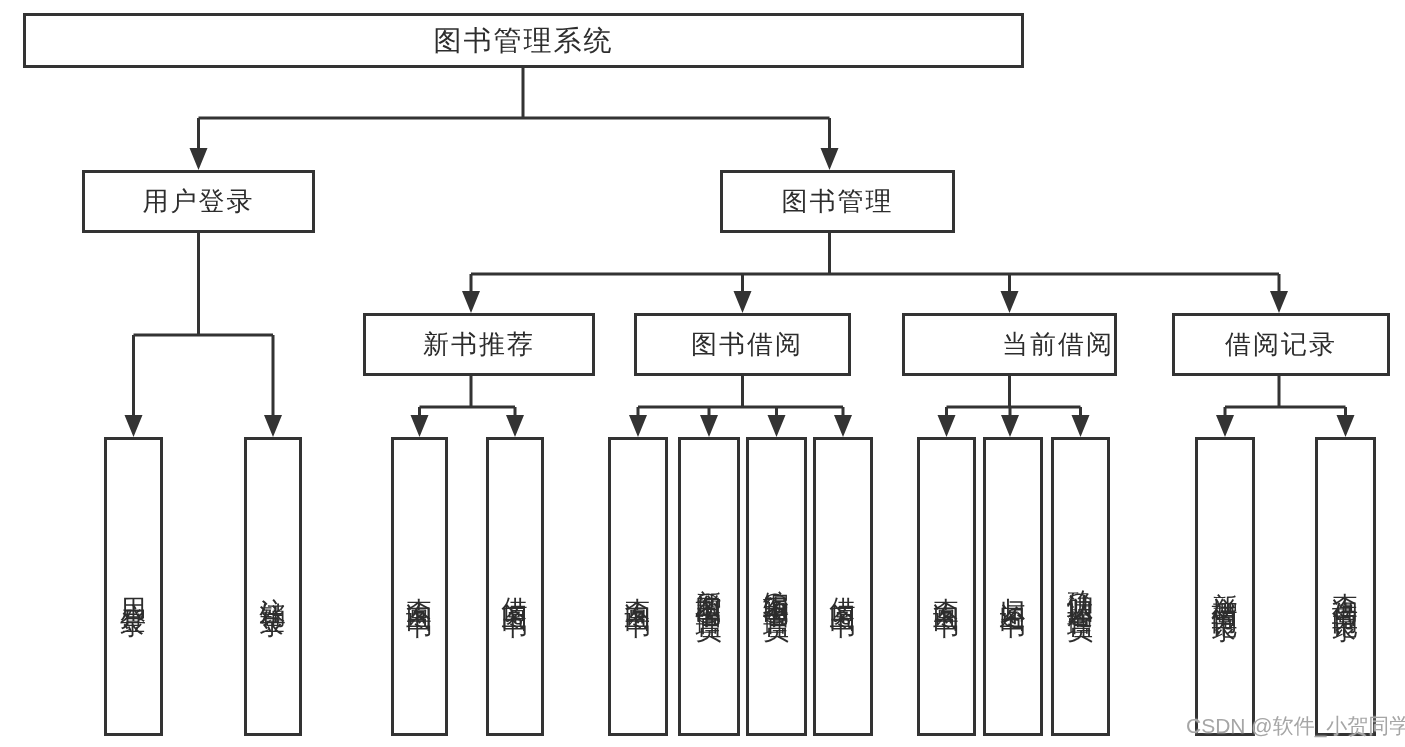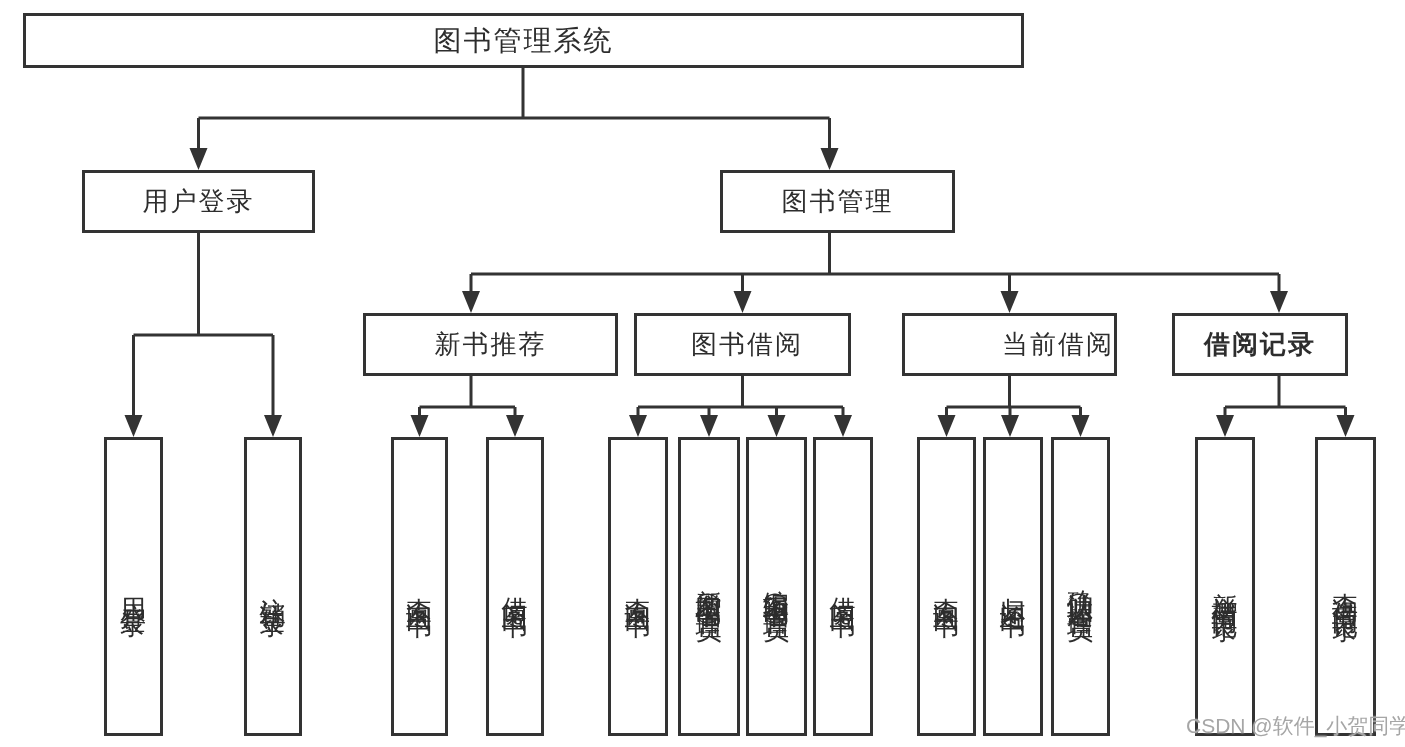--- a/index.html
+++ b/index.html
@@ -56,24 +56,24 @@
     text-shadow: 0 0 2px #ffffff;
     white-space: nowrap;
     z-index: 10;
   }
 
   
   #n-root   { left: 23px;   top: 13px;  width: 1001px; height: 55px; }
   #n-login  { left: 82px;   top: 170px; width: 233px;  height: 63px; }
   #n-mgmt   { left: 712px;  top: 170px; width: 235px;  height: 63px; margin-left: 8px; }
 
-  #n-rec    { left: 363px;  top: 313px; width: 255px;  height: 63px; }
+  #n-rec    { left: 363px;  top: 313px; width: 232px;  height: 63px; }
   #n-bor    { left: 634px;  top: 313px; width: 217px;  height: 63px; padding-left: 9px; }
   #n-cur    { left: 902px;  top: 313px; width: 215px;  height: 63px; justify-content: flex-end; }
-  #n-hist   { left: 1172px; top: 313px; width: 176px;  height: 63px; font-weight: bold; }
+  #n-hist   { left: 1172px; top: 313px; width: 218px;  height: 63px; }
 
   #l-userlogin   { left: 104px;  top: 437px; width: 59px; height: 299px; }
   #l-logout      { left: 244px;  top: 437px; width: 58px; height: 299px; }
   #l-rec-query   { left: 391px;  top: 437px; width: 57px; height: 299px; }
   #l-rec-borrow  { left: 486px;  top: 437px; width: 58px; height: 299px; }
   #l-bor-query   { left: 608px;  top: 437px; width: 60px; height: 299px; }
   #l-bor-add     { left: 678px;  top: 437px; width: 62px; height: 299px; }
   #l-bor-edit    { left: 746px;  top: 437px; width: 61px; height: 299px; }
   #l-bor-borrow  { left: 813px;  top: 437px; width: 60px; height: 299px; }
   #l-cur-query   { left: 917px;  top: 437px; width: 59px; height: 299px; }

